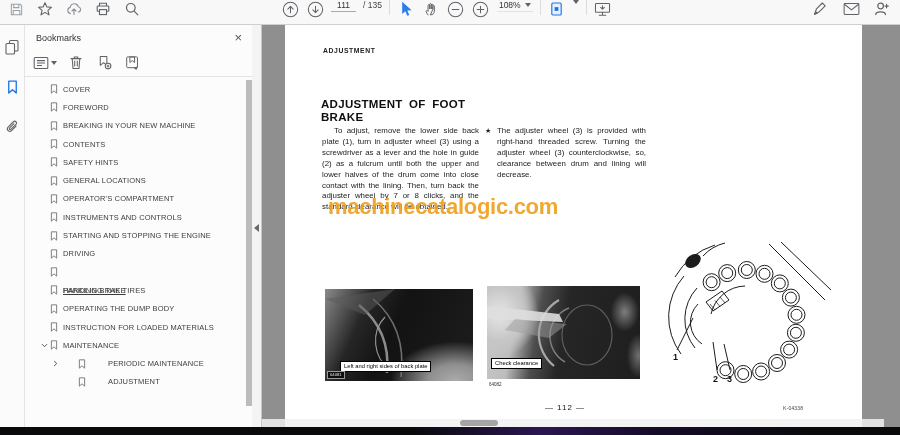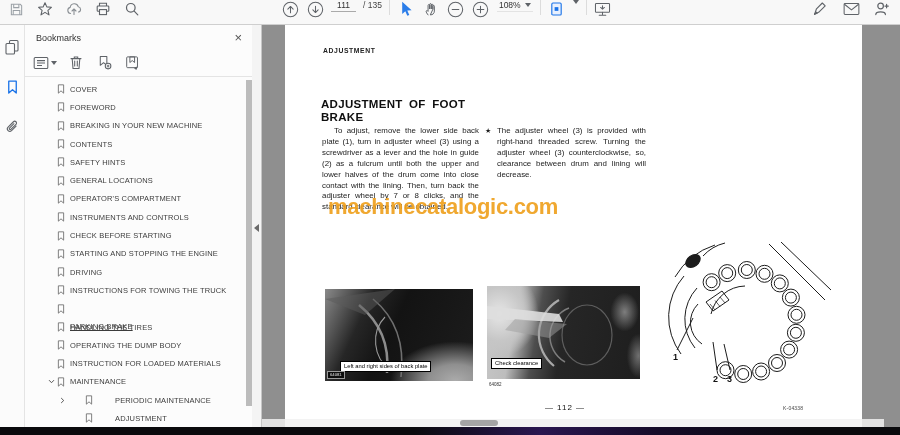--- a/index.html
+++ b/index.html
@@ -24,21 +24,21 @@
   .rail { position:absolute; left:0; top:25px; width:25px; height:402px; background:#fbfbfb; border-right:1px solid #e4e4e4; display:flex; flex-direction:column; align-items:center; padding-top:12px; gap:20px; z-index:20; }
   .rail .tbtn { width:20px; height:20px; }
 
   
   .panel { position:absolute; left:25px; top:25px; width:227px; height:402px; background:#fcfcfc; z-index:20; }
   .panel-header { position:absolute; top:0; left:0; right:0; height:25px; display:flex; align-items:center; justify-content:space-between; padding:0 10px 0 11px; }
   .panel-title { font-size:9px; color:#333; }
   .close-x { font-size:13px; color:#555; line-height:1; cursor:pointer; }
   .panel-tools { position:absolute; top:26px; left:8px; height:23px; display:flex; align-items:center; gap:10px; }
   .panel-sep { position:absolute; top:51px; left:0; right:0; height:1px; background:#e4e4e4; }
-  .bm-list { position:absolute; top:55px; left:12px; right:10px; }
+  .bm-list { position:absolute; top:55px; left:5px; right:10px; }
   .bm-row { display:flex; align-items:center; height:18.3px; cursor:pointer; white-space:nowrap; }
   .bm-row.lvl0 { padding-left:9px; }
   .bm-row.lvl1 { padding-left:20px;gap:17px; }
   .bm-slot { width:11px; display:flex; justify-content:center; flex:none; }
   .bm-ic { display:flex; flex:none; }
   .bm-lb { font-size:7.5px; color:#3c3c3c; letter-spacing:0.15px; margin-left:5px; }
   .bm-row.underline .bm-lb { text-decoration:underline;margin-top:36px; }
   .panel-thumb { position:absolute; left:221px; top:55px; width:7px; height:326px; background:#bcbcbc; }
 
   
@@ -342,48 +342,30 @@
         </span>
         <span class="bm-lb">INSTRUMENTS AND CONTROLS</span>
       </div>
       <div class="bm-row lvl0">
         <span class="bm-slot"></span>
         <span class="bm-ic">
           <svg width="8" height="10" viewBox="0 0 10 12">
             <path d="M1.7,0.8 h6.6 v10.4 l-3.3,-2.9 l-3.3,2.9 z" fill="none" stroke="#707070" stroke-width="1.1" stroke-linejoin="round"></path>
           </svg>
         </span>
-        <span class="bm-lb">CHECK BEFORE STARTING</span>
-      </div>
-      <div class="bm-row lvl0">
-        <span class="bm-slot"></span>
-        <span class="bm-ic">
-          <svg width="8" height="10" viewBox="0 0 10 12">
-            <path d="M1.7,0.8 h6.6 v10.4 l-3.3,-2.9 l-3.3,2.9 z" fill="none" stroke="#707070" stroke-width="1.1" stroke-linejoin="round"></path>
-          </svg>
-        </span>
         <span class="bm-lb">STARTING AND STOPPING THE ENGINE</span>
       </div>
       <div class="bm-row lvl0">
         <span class="bm-slot"></span>
         <span class="bm-ic">
           <svg width="8" height="10" viewBox="0 0 10 12">
             <path d="M1.7,0.8 h6.6 v10.4 l-3.3,-2.9 l-3.3,2.9 z" fill="none" stroke="#707070" stroke-width="1.1" stroke-linejoin="round"></path>
           </svg>
         </span>
         <span class="bm-lb">DRIVING</span>
-      </div>
-      <div class="bm-row lvl0">
-        <span class="bm-slot"></span>
-        <span class="bm-ic">
-          <svg width="8" height="10" viewBox="0 0 10 12">
-            <path d="M1.7,0.8 h6.6 v10.4 l-3.3,-2.9 l-3.3,2.9 z" fill="none" stroke="#707070" stroke-width="1.1" stroke-linejoin="round"></path>
-          </svg>
-        </span>
-        <span class="bm-lb">INSTRUCTIONS FOR TOWING THE TRUCK</span>
       </div>
       <div class="bm-row lvl0 underline">
         <span class="bm-slot"></span>
         <span class="bm-ic">
           <svg width="8" height="10" viewBox="0 0 10 12">
             <path d="M1.7,0.8 h6.6 v10.4 l-3.3,-2.9 l-3.3,2.9 z" fill="none" stroke="#707070" stroke-width="1.1" stroke-linejoin="round"></path>
           </svg>
         </span>
         <span class="bm-lb">PARKING BRAKE</span>
       </div>

